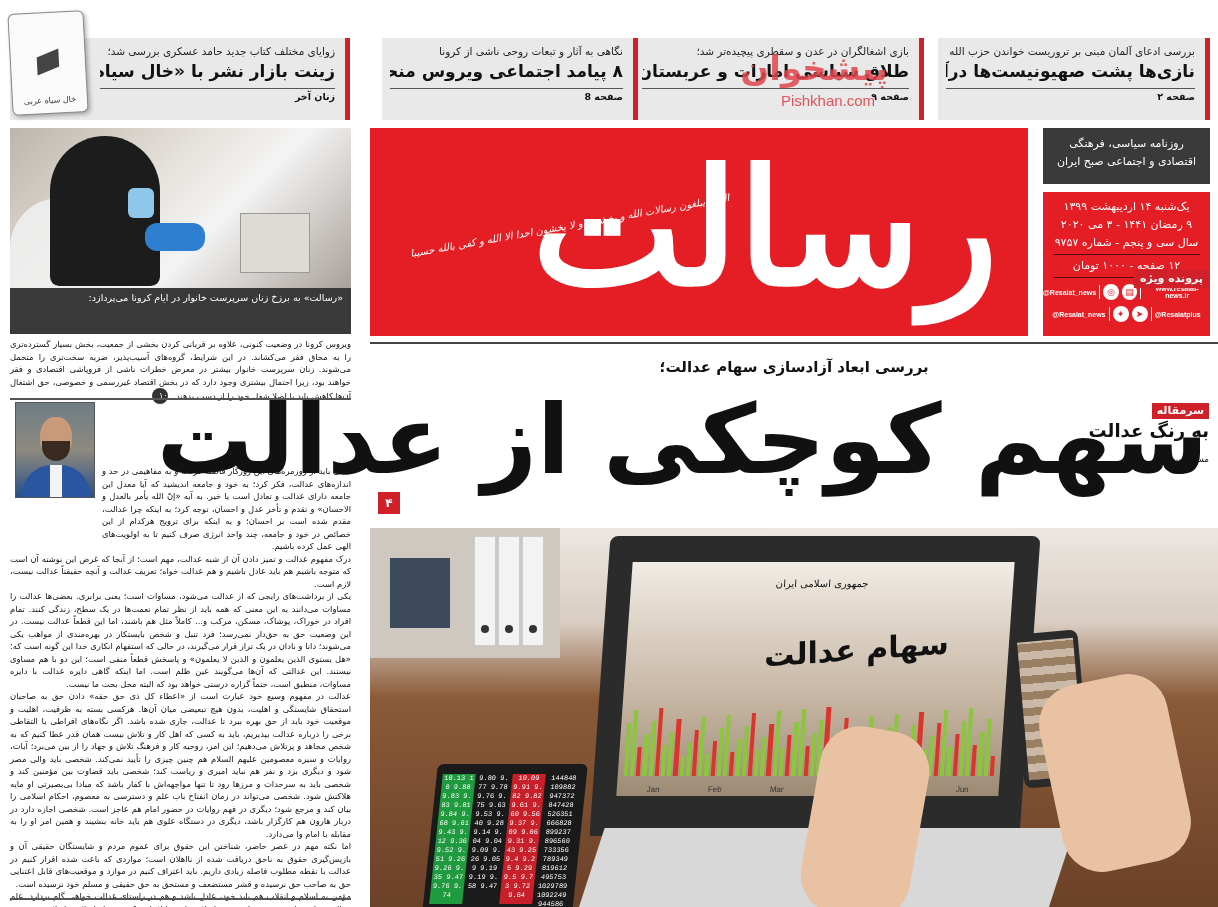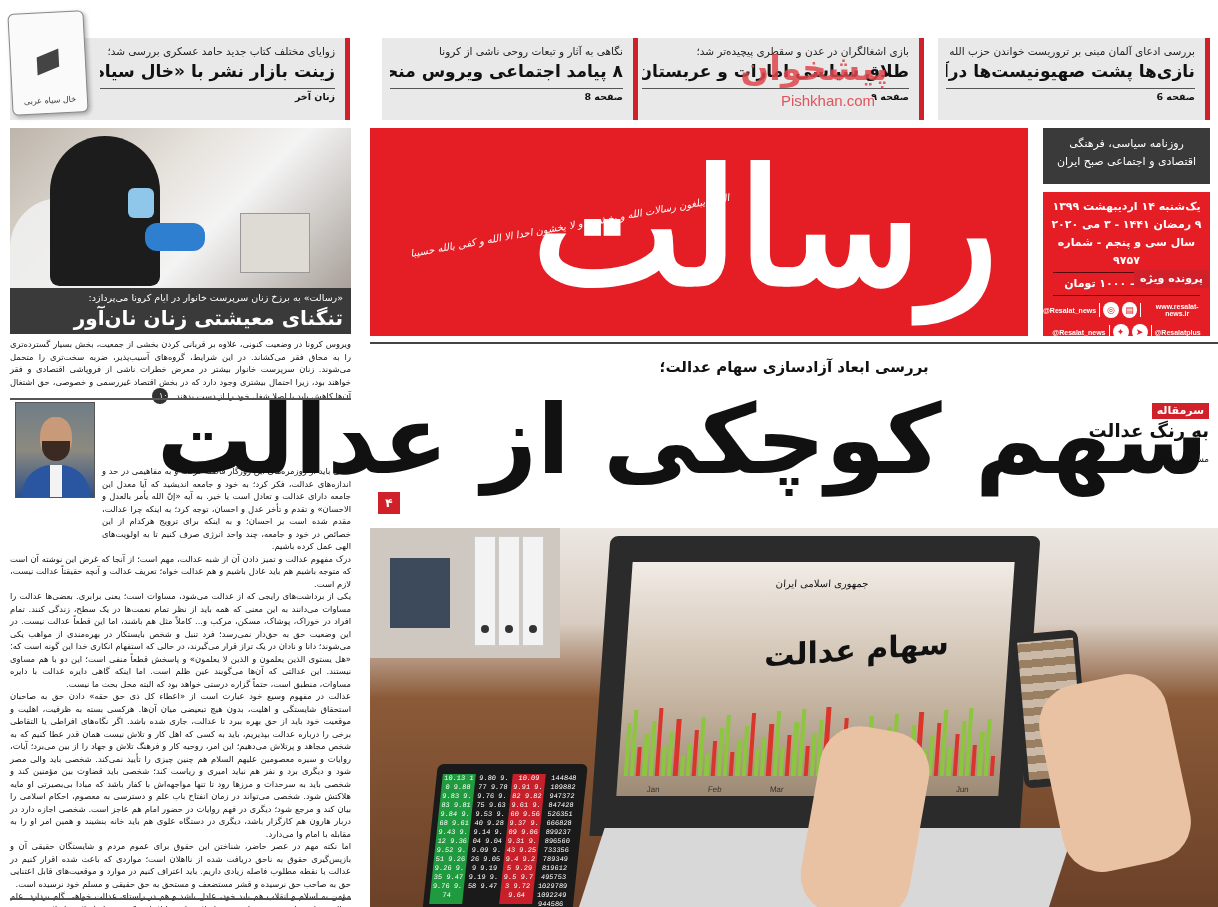--- a/index.html
+++ b/index.html
@@ -19,21 +19,21 @@
   .watermark .wm-en { color: #e0454d; font-family: "Liberation Sans", sans-serif; font-size: 15px; line-height: 18px; direction: ltr; opacity: 0.9; }
 
   
   .masthead { position: absolute; left: 370px; top: 128px; width: 658px; height: 208px; background: #e51e25; overflow: hidden; }
   .masthead .logo { position: absolute; right: 30px; top: 0; font-family: "DejaVu Serif", serif; font-size: 160px; font-weight: bold; color: #ffffff; line-height: 200px; letter-spacing: -6px; }
   .masthead .motto { position: absolute; left: 38px; top: 92px; color: #ffffff; font-family: "DejaVu Serif", serif; font-style: italic; font-size: 10px; transform: rotate(-10deg); white-space: nowrap; }
 
   .tagline { position: absolute; left: 1043px; top: 128px; width: 167px; height: 56px; background: #3a3a3a; color: #fff; text-align: center; font-size: 11px; line-height: 18px; padding-top: 7px; }
 
   .datebox { position: absolute; left: 1043px; top: 192px; width: 167px; height: 144px; background: #e51e25; color: #fff; text-align: center; padding-top: 6px; }
-  .datebox .dline { font-size: 11px; font-weight: bold; line-height: 18px; }
+  .datebox .dline { font-size: 11px; font-weight: normal; line-height: 18px; }
   .datebox .hr { border-top: 1px solid #5a0a0d; margin: 2px 10px; }
   .socials { display: flex; justify-content: center; align-items: center; gap: 3px; margin-top: 6px; direction: ltr; }
   .socials .handle { font-size: 7px; font-family: "Liberation Sans", sans-serif; font-weight: bold; }
   .socials .icirc { width: 16px; height: 16px; border-radius: 50%; background: #fff; color: #e51e25; font-size: 9px; line-height: 16px; text-align: center; font-weight: bold; }
   .socials .sep { width: 1px; height: 14px; background: #fff; }
 
   
   .main-rule { position: absolute; left: 370px; top: 342px; width: 848px; border-top: 2px solid #444; }
   .main-kicker { position: absolute; left: 370px; top: 358px; width: 848px; text-align: center; font-size: 15px; font-weight: bold; }
   .main-head { position: absolute; left: 380px; top: 380px; width: 828px; text-align: left; font-family: "DejaVu Sans", sans-serif; font-weight: bold; font-size: 96px; line-height: 120px; letter-spacing: -4px; white-space: nowrap; }
@@ -86,21 +86,21 @@
   .ed-body .wrap { margin-left: 92px; }
   .bottom-rule { position: absolute; left: 10px; top: 898px; width: 341px; border-top: 2px solid #555; }
 </style>
 </head>
 <body>
 
 <div class="teaser" style="left:938px; width:272px;">
   <div class="kicker">بررسی ادعای آلمان مبنی بر تروریست خواندن حزب الله لبنان؛</div>
   <div class="head">نازی‌ها پشت صهیونیست‌ها درآمدند</div>
   <div class="rule"></div>
-  <div class="page">صفحه 6</div>
+  <div class="page">صفحه ۲</div>
 </div>
 
 <div class="teaser" style="left:634px; width:290px;">
   <div class="kicker">بازی اشغالگران در عدن و سقطری پیچیده‌تر شد؛</div>
   <div class="head">طلاق سیاسی امارات و عربستان در یمن</div>
   <div class="rule"></div>
   <div class="page">صفحه ۹</div>
 </div>
 
 <div class="teaser" style="left:362px; width:256px;margin-left:20px;">
@@ -267,21 +267,20 @@
 <div class="feat-photo">
   <div class="coat"></div>
   <div class="hijab"></div>
   <div class="mask"></div>
   <div class="glove"></div>
   <div class="machine"></div>
 </div>
 <div class="feat-label">پرونده ویژه</div>
 <div class="feat-box">
   <div class="kicker">«رسالت» به برزخ زنان سرپرست خانوار در ایام کرونا می‌پردازد:</div>
-  <div class="head">تنگنای معیشتی زنان نان‌آور</div>
 </div>
 <div class="feat-text">
   <span>ویروس کرونا در وضعیت کنونی، علاوه بر قربانی کردن بخشی از جمعیت، بخش بسیار گسترده‌تری را به محاق فقر می‌کشاند. در این شرایط، گروه‌های آسیب‌پذیر، ضربه سخت‌تری را متحمل می‌شوند. زنان سرپرست خانوار بیشتر در معرض خطرات ناشی از فروپاشی اقتصادی و فقر خواهند بود، زیرا احتمال بیشتری وجود دارد که در بخش اقتصاد غیررسمی و خصوصی، حق اشتغال آن‌ها کاهش یابد یا اصلا شغل خود را از دست بدهند.</span>
   <span class="pg">۱۰</span>
 </div>
 <div class="col-rule"></div>
 
 <div class="ed-label">سرمقاله</div>
 <div class="ed-head">به رنگ عدالت</div>
 <div class="ed-photo">

